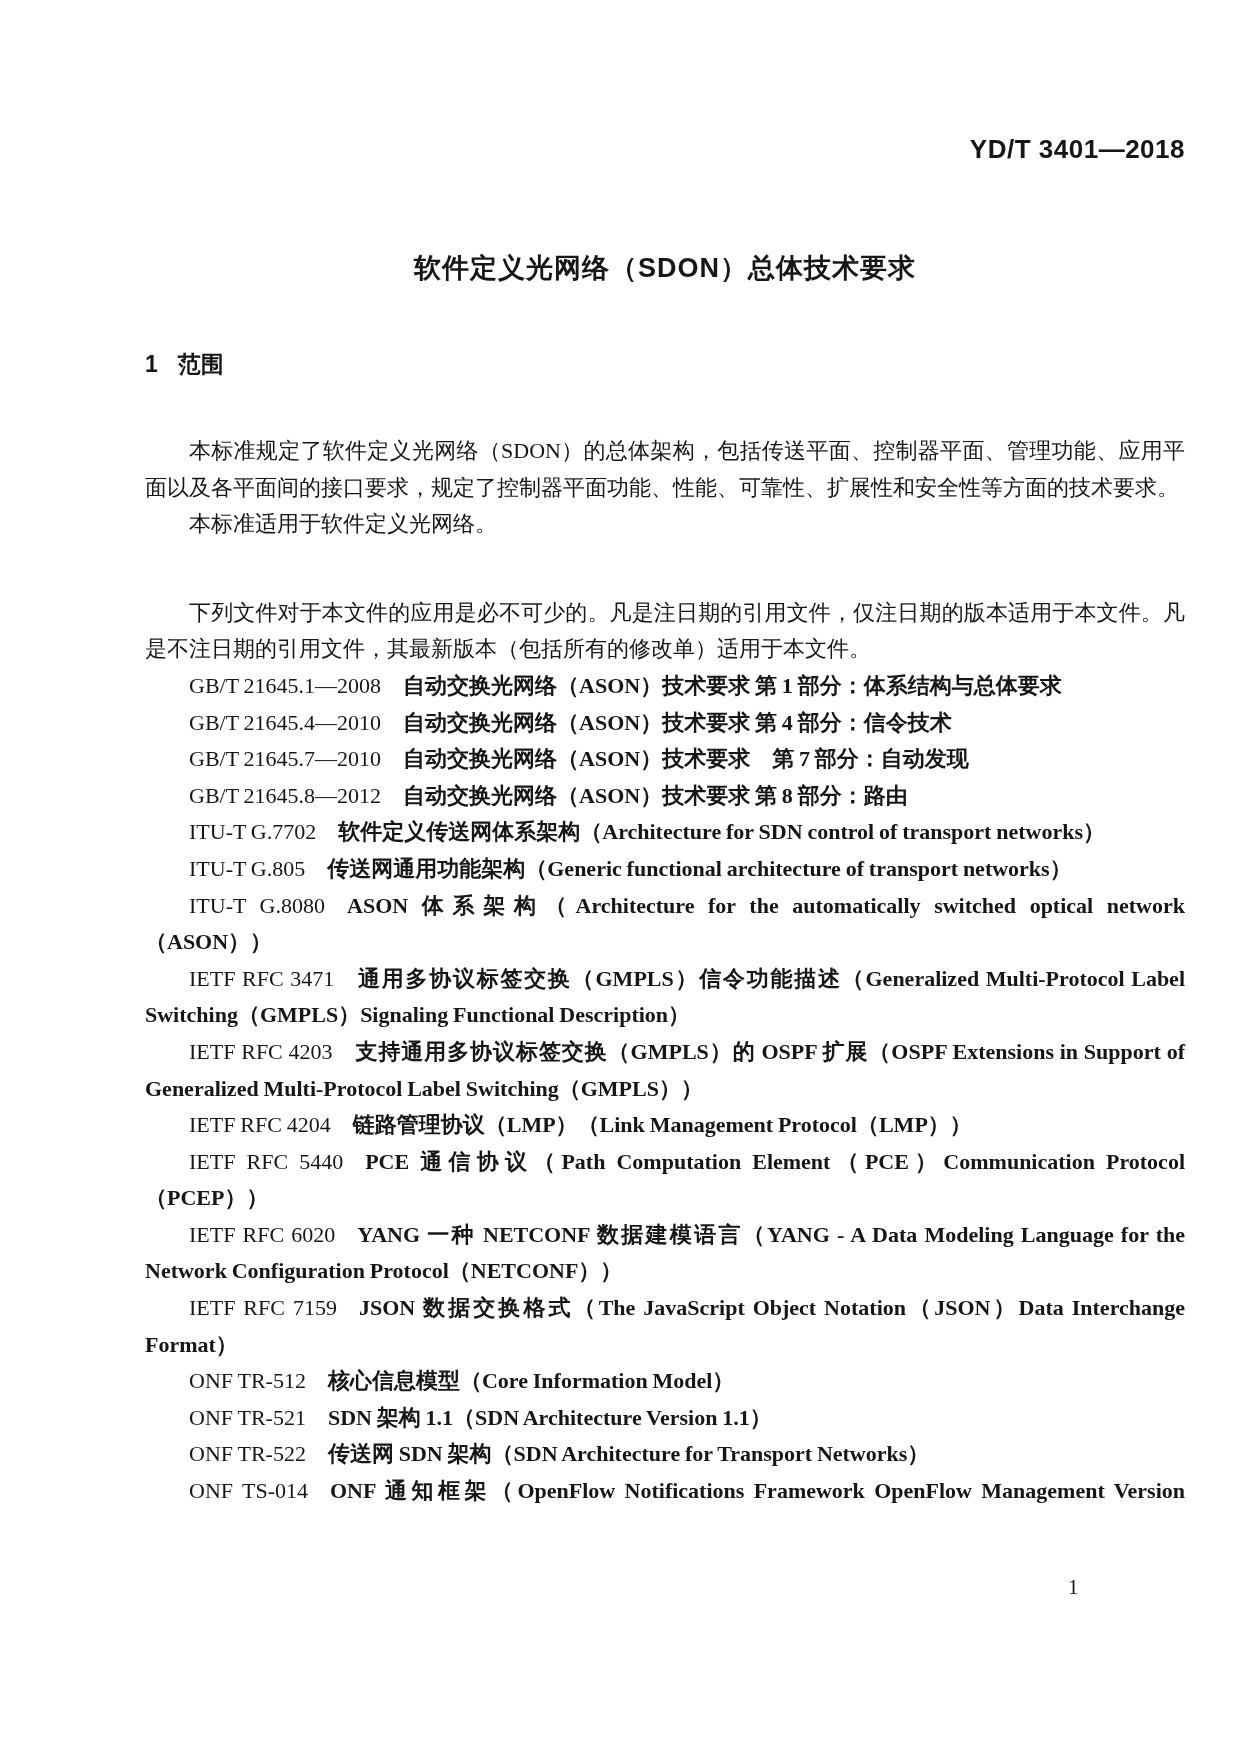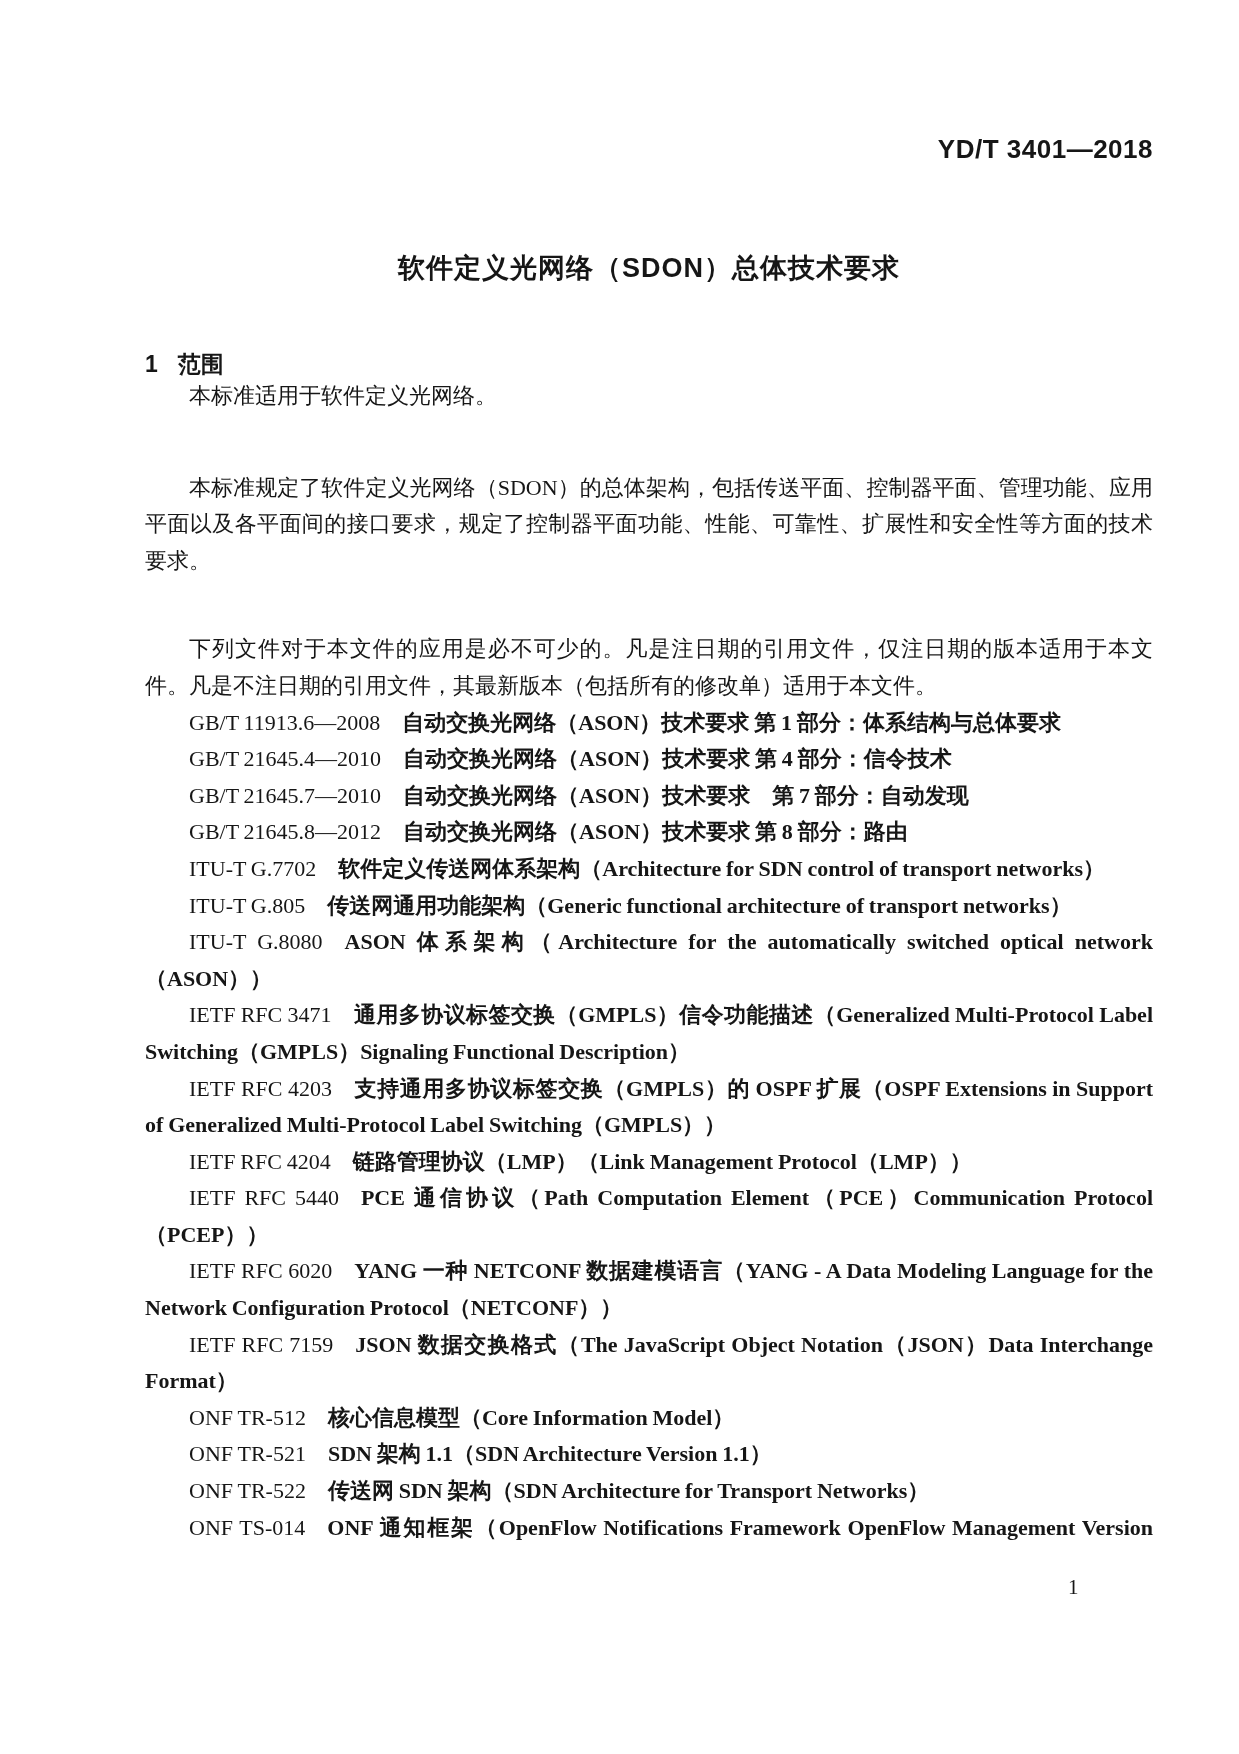--- a/index.html
+++ b/index.html
@@ -10,21 +10,21 @@
   .page {
     position: relative;
     width: 1239px;
     height: 1754px;
     background: #ffffff;
     color: #161616;
     font-family: "Liberation Serif", serif;
     overflow: hidden;
   }
   .content {
-    padding: 0 86px 0 145px;
+    padding: 0 54px 0 145px;
   }
   .doc-number {
     margin-top: 135px;
     text-align: right;
     font-family: "Liberation Sans", sans-serif;
     font-weight: bold;
     font-size: 26px;
     line-height: 28px;
     letter-spacing: 0.5px;
   }
@@ -84,28 +84,28 @@
   <div class="content">
 
     <div class="doc-number">YD/T 3401—2018</div>
 
     <div class="doc-title">软件定义光网络（SDON）总体技术要求</div>
 
     <div class="sec-heading sec-heading-1">
       <span class="sec-num">1</span><span>范围</span>
     </div>
 
+    <p class="para indent para-scope">本标准规定了软件定义光网络（SDON）的总体架构，包括传送平面、控制器平面、管理功能、应用平面以及各平面间的接口要求，规定了控制器平面功能、性能、可靠性、扩展性和安全性等方面的技术要求。</p>
     <p class="para indent">本标准适用于软件定义光网络。</p>
-    <p class="para indent para-scope">本标准规定了软件定义光网络（SDON）的总体架构，包括传送平面、控制器平面、管理功能、应用平面以及各平面间的接口要求，规定了控制器平面功能、性能、可靠性、扩展性和安全性等方面的技术要求。</p>
 
 
     <p class="para indent para-intro">下列文件对于本文件的应用是必不可少的。凡是注日期的引用文件，仅注日期的版本适用于本文件。凡是不注日期的引用文件，其最新版本（包括所有的修改单）适用于本文件。</p>
 
     <div class="refs">
-      <p class="ref"><span class="ref-id">GB/T 11913.6—2008</span><span class="ref-text">自动交换光网络（ASON）技术要求 第 1 部分：体系结构与总体要求</span></p>
+      <p class="ref"><span class="ref-id">GB/T 21645.1—2008</span><span class="ref-text">自动交换光网络（ASON）技术要求 第 1 部分：体系结构与总体要求</span></p>
       <p class="ref"><span class="ref-id">GB/T 21645.4—2010</span><span class="ref-text">自动交换光网络（ASON）技术要求 第 4 部分：信令技术</span></p>
       <p class="ref"><span class="ref-id">GB/T 21645.7—2010</span><span class="ref-text">自动交换光网络（ASON）技术要求　第 7 部分：自动发现</span></p>
       <p class="ref"><span class="ref-id">GB/T 21645.8—2012</span><span class="ref-text">自动交换光网络（ASON）技术要求 第 8 部分：路由</span></p>
       <p class="ref"><span class="ref-id">ITU-T G.7702</span><span class="ref-text">软件定义传送网体系架构（Architecture for SDN control of transport networks）</span></p>
       <p class="ref"><span class="ref-id">ITU-T G.805</span><span class="ref-text">传送网通用功能架构（Generic functional architecture of transport networks）</span></p>
       <p class="ref"><span class="ref-id">ITU-T G.8080</span><span class="ref-text">ASON 体系架构（Architecture for the automatically switched optical network（ASON））</span></p>
       <p class="ref"><span class="ref-id">IETF RFC 3471</span><span class="ref-text">通用多协议标签交换（GMPLS）信令功能描述（Generalized Multi-Protocol Label Switching（GMPLS）Signaling Functional Description）</span></p>
       <p class="ref"><span class="ref-id">IETF RFC 4203</span><span class="ref-text">支持通用多协议标签交换（GMPLS）的 OSPF 扩展（OSPF Extensions in Support of Generalized Multi-Protocol Label Switching（GMPLS））</span></p>
       <p class="ref"><span class="ref-id">IETF RFC 4204</span><span class="ref-text">链路管理协议（LMP）（Link Management Protocol（LMP））</span></p>
       <p class="ref"><span class="ref-id">IETF RFC 5440</span><span class="ref-text">PCE 通信协议（Path Computation Element（PCE）Communication Protocol（PCEP））</span></p>

